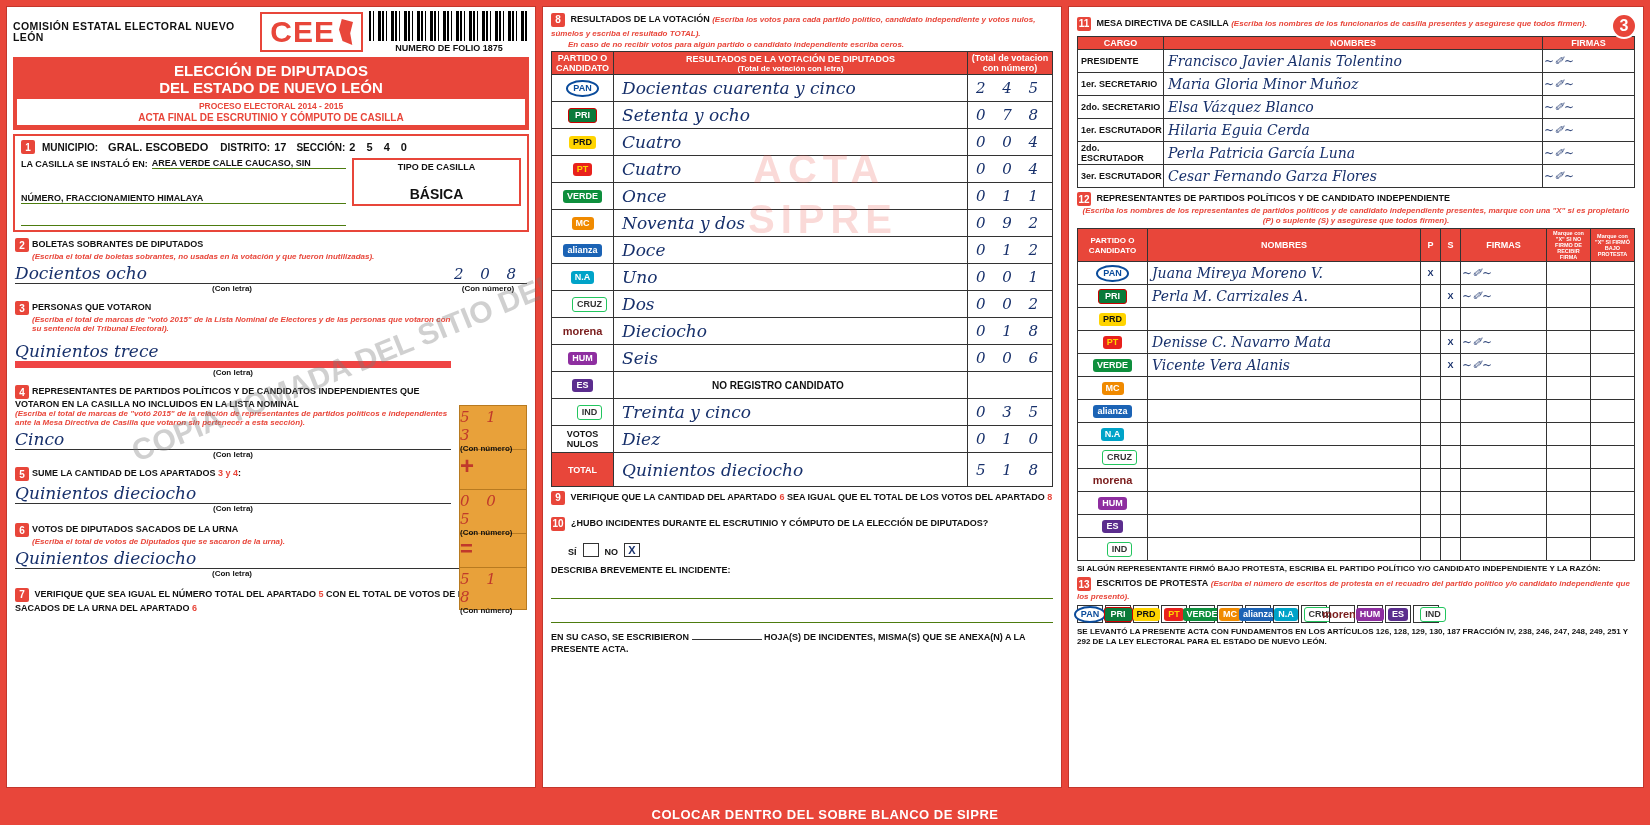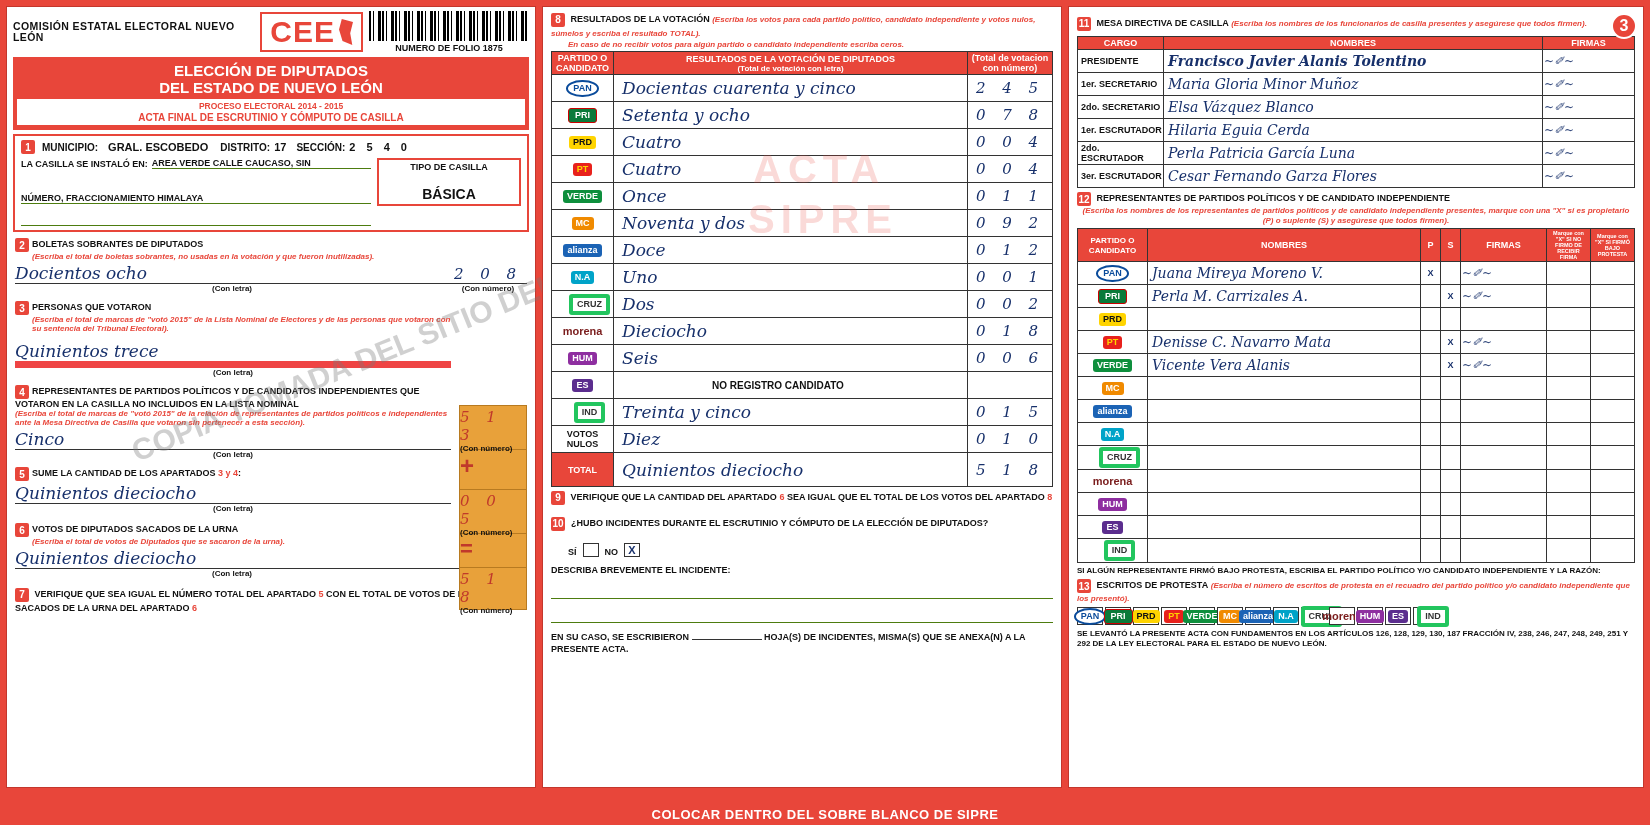--- a/index.html
+++ b/index.html
@@ -108,21 +108,21 @@
   .pri { background:#0a7a3a; color:#fff; border:1px solid #c00; padding:1px 6px;}
   .prd { background:#ffd400; color:#111; }
   .pt { background:#e8211c; color:#ffd400; }
   .verde { background:#0e8f3d; }
   .mc { background:#f08a00; }
   .alianza { background:#1b63b5; }
   .nueva { background:#00a3c8; }
   .encuentro-sm { background:#5b2d8e; }
   .morena-l { color:#7a1c1c; font-weight:bold; font-size:11px; }
   .human { background:#8e2ea0; }
-  .indep { background:#fff; color:#333; border:4px solid #22c55e;margin-left:14px; }
+  .indep { background:#fff; color:#333; border:1px solid #22c55e;margin-left:14px; }
   .totalrow { background:#e8463a; color:#fff; font-weight:bold; text-align:center; }
   .watermark {
     position:absolute; pointer-events:none;
     color:rgba(232,70,58,.20); font-weight:bold;
     font-family:"Liberation Sans", sans-serif;
   }
   .wm1 { top:140px; left:210px; font-size:40px; letter-spacing:6px; }
   .wm2 { top:190px; left:205px; font-size:40px; letter-spacing:6px; }
   .wm-diag {
     position:absolute; left:120px; top:430px;
@@ -198,21 +198,21 @@
       </div>
       <div style="display:flex;gap:6px;margin-top:4px;">
         <div style="flex:1;">
           <div style="display:flex;gap:4px;align-items:flex-end;">
             <span class="xs b">LA CASILLA SE INSTALÓ EN:</span>
             <span class="xs b line" style="flex:1;">AREA VERDE CALLE CAUCASO, SIN</span>
           </div>
           <div class="xs b line" style="margin-top:24px;">NÚMERO, FRACCIONAMIENTO HIMALAYA</div>
           <div class="line" style="margin-top:12px;height:10px;"></div>
         </div>
-        <div class="casilla-box" style="width:144px;align-self:flex-start;">
+        <div class="casilla-box" style="width:169px;align-self:flex-start;">
           <div class="xs b">TIPO DE CASILLA</div>
           <div class="b" style="font-size:14px;margin-top:14px;">BÁSICA</div>
         </div>
       </div>
     </div>
 
     <div class="orange" style="top:398px;height:205px;">
       <div class="orangecell" style="height:44px;">
         <div class="numbox" style="color:#c0392b;">5 1 3</div>
         <div class="tiny b">(Con número)</div>
@@ -380,21 +380,21 @@
                 <td class="valcell"><span class="numbox">0 0 6</span></td>
               </tr>
               <tr>
                 <td class="partycell"><span class="plogo encuentro-sm">ES</span></td>
                 <td class="wordcell"><span class="sm b" style="margin-left:90px;">NO REGISTRO CANDIDATO</span></td>
                 <td class="valcell"></td>
               </tr>
               <tr>
                 <td class="partycell"><span class="plogo indep">IND</span></td>
                 <td class="wordcell"><span class="hand">Treinta y cinco</span></td>
-                <td class="valcell"><span class="numbox">0 1 5</span></td>
+                <td class="valcell"><span class="numbox">0 3 5</span></td>
               </tr>
               <tr>
                 <td class="partycell b" style="font-size:9px;">VOTOS NULOS</td>
                 <td class="wordcell"><span class="hand">Diez</span></td>
                 <td class="valcell"><span class="numbox">0 1 0</span></td>
               </tr>
               <tr>
                 <td class="totalrow" style="height:34px;">TOTAL</td>
                 <td class="wordcell"><span class="hand">Quinientos dieciocho</span></td>
                 <td class="valcell"><span class="numbox">5 1 8</span></td>
@@ -454,21 +454,21 @@
         <thead>
               <tr id="mesa-head">
                 <th class="mesahdr" style="width: 86px;">CARGO</th>
                 <th class="mesahdr" style="width: auto;">NOMBRES</th>
                 <th class="mesahdr" style="width: 92px;">FIRMAS</th>
               </tr>
             </thead>
         <tbody id="mesa-body">
               <tr>
                 <td class="cargo">PRESIDENTE</td>
-                <td style="padding-left:4px;height:23px;font-weight:bold;"><span class="hand sm2">Francisco Javier Alanis Tolentino</span></td>
+                <td style="padding-left:4px;height:23px;"><span class="hand sm2">Francisco Javier Alanis Tolentino</span></td>
                 <td class="firma"><span class="sig">~✐~</span></td>
               </tr>
               <tr>
                 <td class="cargo">1er. SECRETARIO</td>
                 <td style="padding-left:4px;height:23px;"><span class="hand sm2">Maria Gloria Minor Muñoz</span></td>
                 <td class="firma"><span class="sig">~✐~</span></td>
               </tr>
               <tr>
                 <td class="cargo">2do. SECRETARIO</td>
                 <td style="padding-left:4px;height:23px;"><span class="hand sm2">Elsa Vázquez Blanco</span></td>

